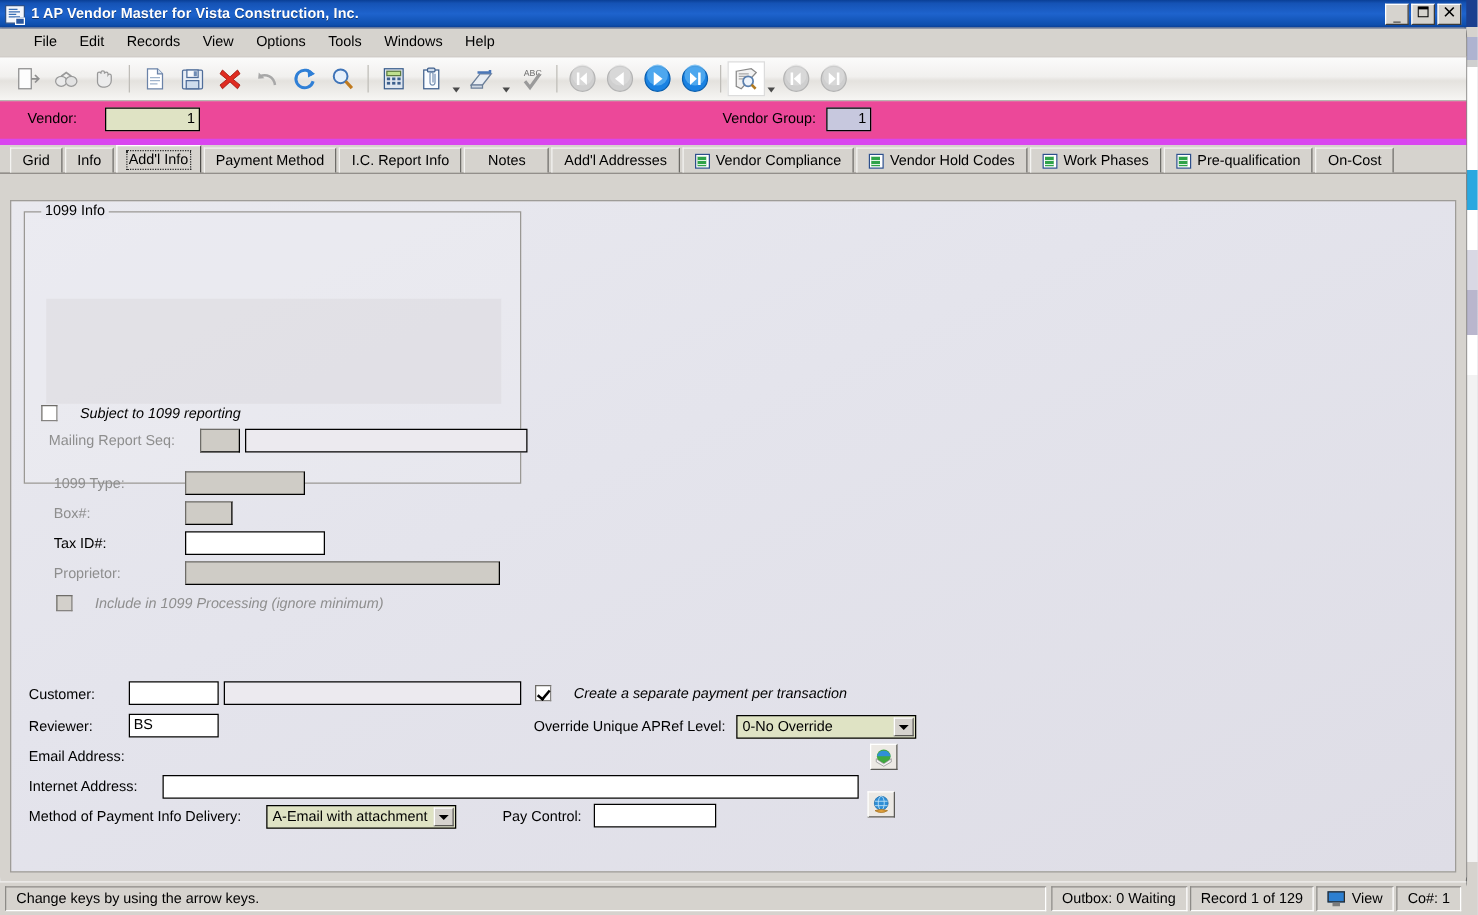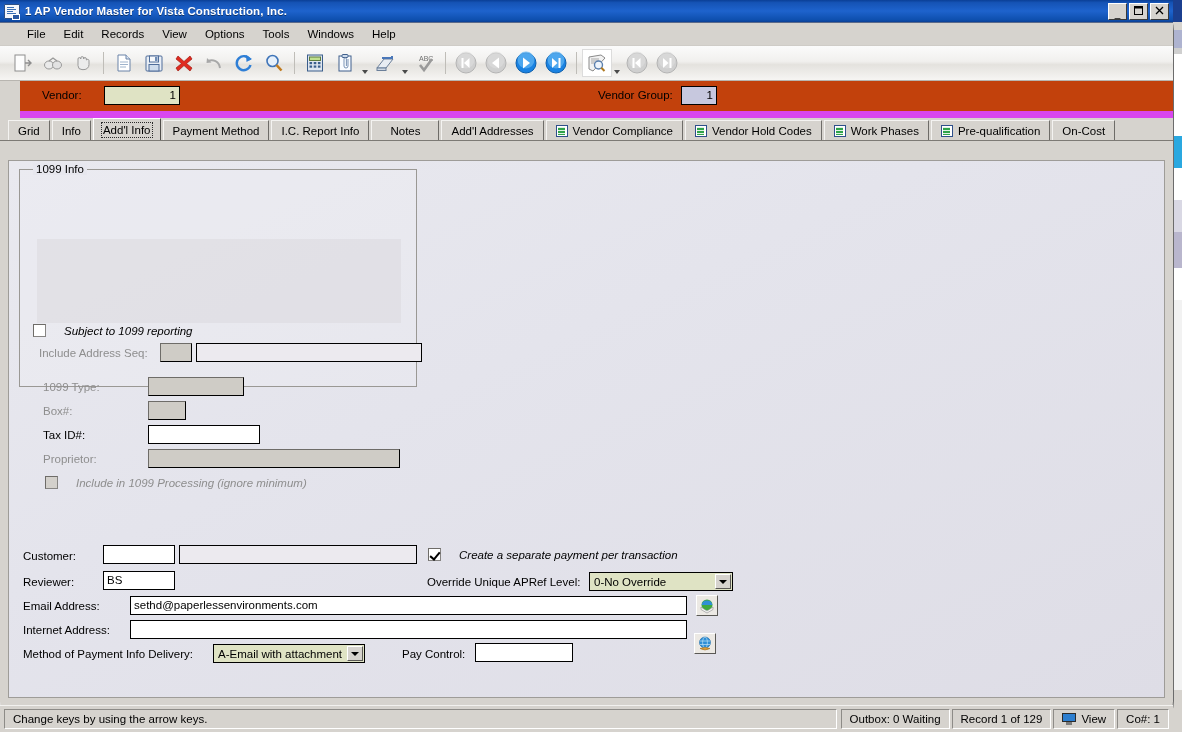--- a/index.html
+++ b/index.html
@@ -62,22 +62,22 @@
     border-bottom:1px solid #b8b5b0;
     display:flex;align-items:center;padding-left:8px;gap:0px;
   }
   .tb{width:30px;height:30px;display:flex;align-items:center;justify-content:center;cursor:default;}
   .tb svg{display:block;}
   .tbsep{width:1px;height:22px;background:#bfbdb8;margin:0 5px;}
   .tbcaret{width:10px;height:30px;display:flex;align-items:flex-end;justify-content:center;padding-bottom:9px;cursor:default;}
   .tbcaret b{display:block;width:0;height:0;border-left:3px solid transparent;border-right:3px solid transparent;border-top:4px solid #4a4a4a;}
   
   #vendorbar{
-    height:30px;background:#c2410c;border-bottom:7px solid #d946ef;
-    display:flex;align-items:center;position:relative;margin-left:20px;
+    height:30px;background:#ec4899;border-bottom:5px solid #d946ef;
+    display:flex;align-items:center;position:relative;
   }
   .lbl{font-size:11.5px;color:#000;}
   .lbl.dis{color:#8e8e8e;}
   .fld{
     box-sizing:border-box;background:#fff;
     border:1px solid #000;
     font-family:"Liberation Sans",sans-serif;font-size:11.5px;color:#000;
     padding:1px 3px;height:19px;line-height:15px;overflow:hidden;white-space:nowrap;
   }
   .fld.focus{background:#dfe3c4;border:1px solid #000;}
@@ -444,21 +444,21 @@
       <div id="grp1099"></div>
       <span style="position:absolute;left:24px;top:2px;background:#e7e7ee;padding:0 3px;font-size:11.5px;">1099 Info</span>
 
       <div class="shade" style="left:28px;top:78px;width:364px;height:84px;"></div>
 
       <div class="chkrow" style="position:absolute;left:24px;top:163px;">
         <span class="chk"></span>
         <span class="lbl">Subject to 1099 reporting</span>
       </div>
 
-      <span class="lbl dis" style="position:absolute;left:30px;top:186px;">Include Address Seq:</span>
+      <span class="lbl dis" style="position:absolute;left:30px;top:186px;">Mailing Report Seq:</span>
       <span class="fld ro" style="position:absolute;left:151px;top:182px;width:32px;"></span>
       <span class="fld" style="position:absolute;left:187px;top:182px;width:226px;background:#eceaef;"></span>
 
       <span class="lbl dis" style="position:absolute;left:34px;top:220px;">1099 Type:</span>
       <span class="fld ro" style="position:absolute;left:139px;top:216px;width:96px;"></span>
 
       <span class="lbl dis" style="position:absolute;left:34px;top:244px;">Box#:</span>
       <span class="fld ro" style="position:absolute;left:139px;top:240px;width:38px;"></span>
 
       <span class="lbl" style="position:absolute;left:34px;top:268px;">Tax ID#:</span>
@@ -473,21 +473,20 @@
       </div>
 
       <span class="lbl" style="position:absolute;left:14px;top:389px;">Customer:</span>
       <span class="fld" style="position:absolute;left:94px;top:384px;width:72px;"></span>
       <span class="fld" style="position:absolute;left:170px;top:384px;width:238px;background:#eceaef;"></span>
 
       <span class="lbl" style="position:absolute;left:14px;top:415px;">Reviewer:</span>
       <span class="fld" style="position:absolute;left:94px;top:410px;width:72px;">BS</span>
 
       <span class="lbl" style="position:absolute;left:14px;top:439px;">Email Address:</span>
-      <span class="fld" style="position:absolute;left:121px;top:435px;width:557px;">sethd@paperlessenvironments.com</span>
       <span class="iconbtn" style="position:absolute;left:687px;top:434px;">
         <svg width="16" height="16" viewBox="0 0 16 16">
           <circle cx="8" cy="7" r="5.5" fill="#3fa93f"></circle>
           <path d="M2.6 7 a5.5 5.5 0 0 1 10.8 0 z" fill="#2f8fd6"></path>
           <path d="M2 9 L8 13 L14 9 L14 11.5 L8 15 L2 11.5 Z" fill="#f4f4f4" stroke="#8c8c8c" stroke-width=".6"></path>
         </svg>
       </span>
 
       <span class="lbl" style="position:absolute;left:14px;top:463px;">Internet Address:</span>
       <span class="fld" style="position:absolute;left:121px;top:459px;width:557px;"></span>

